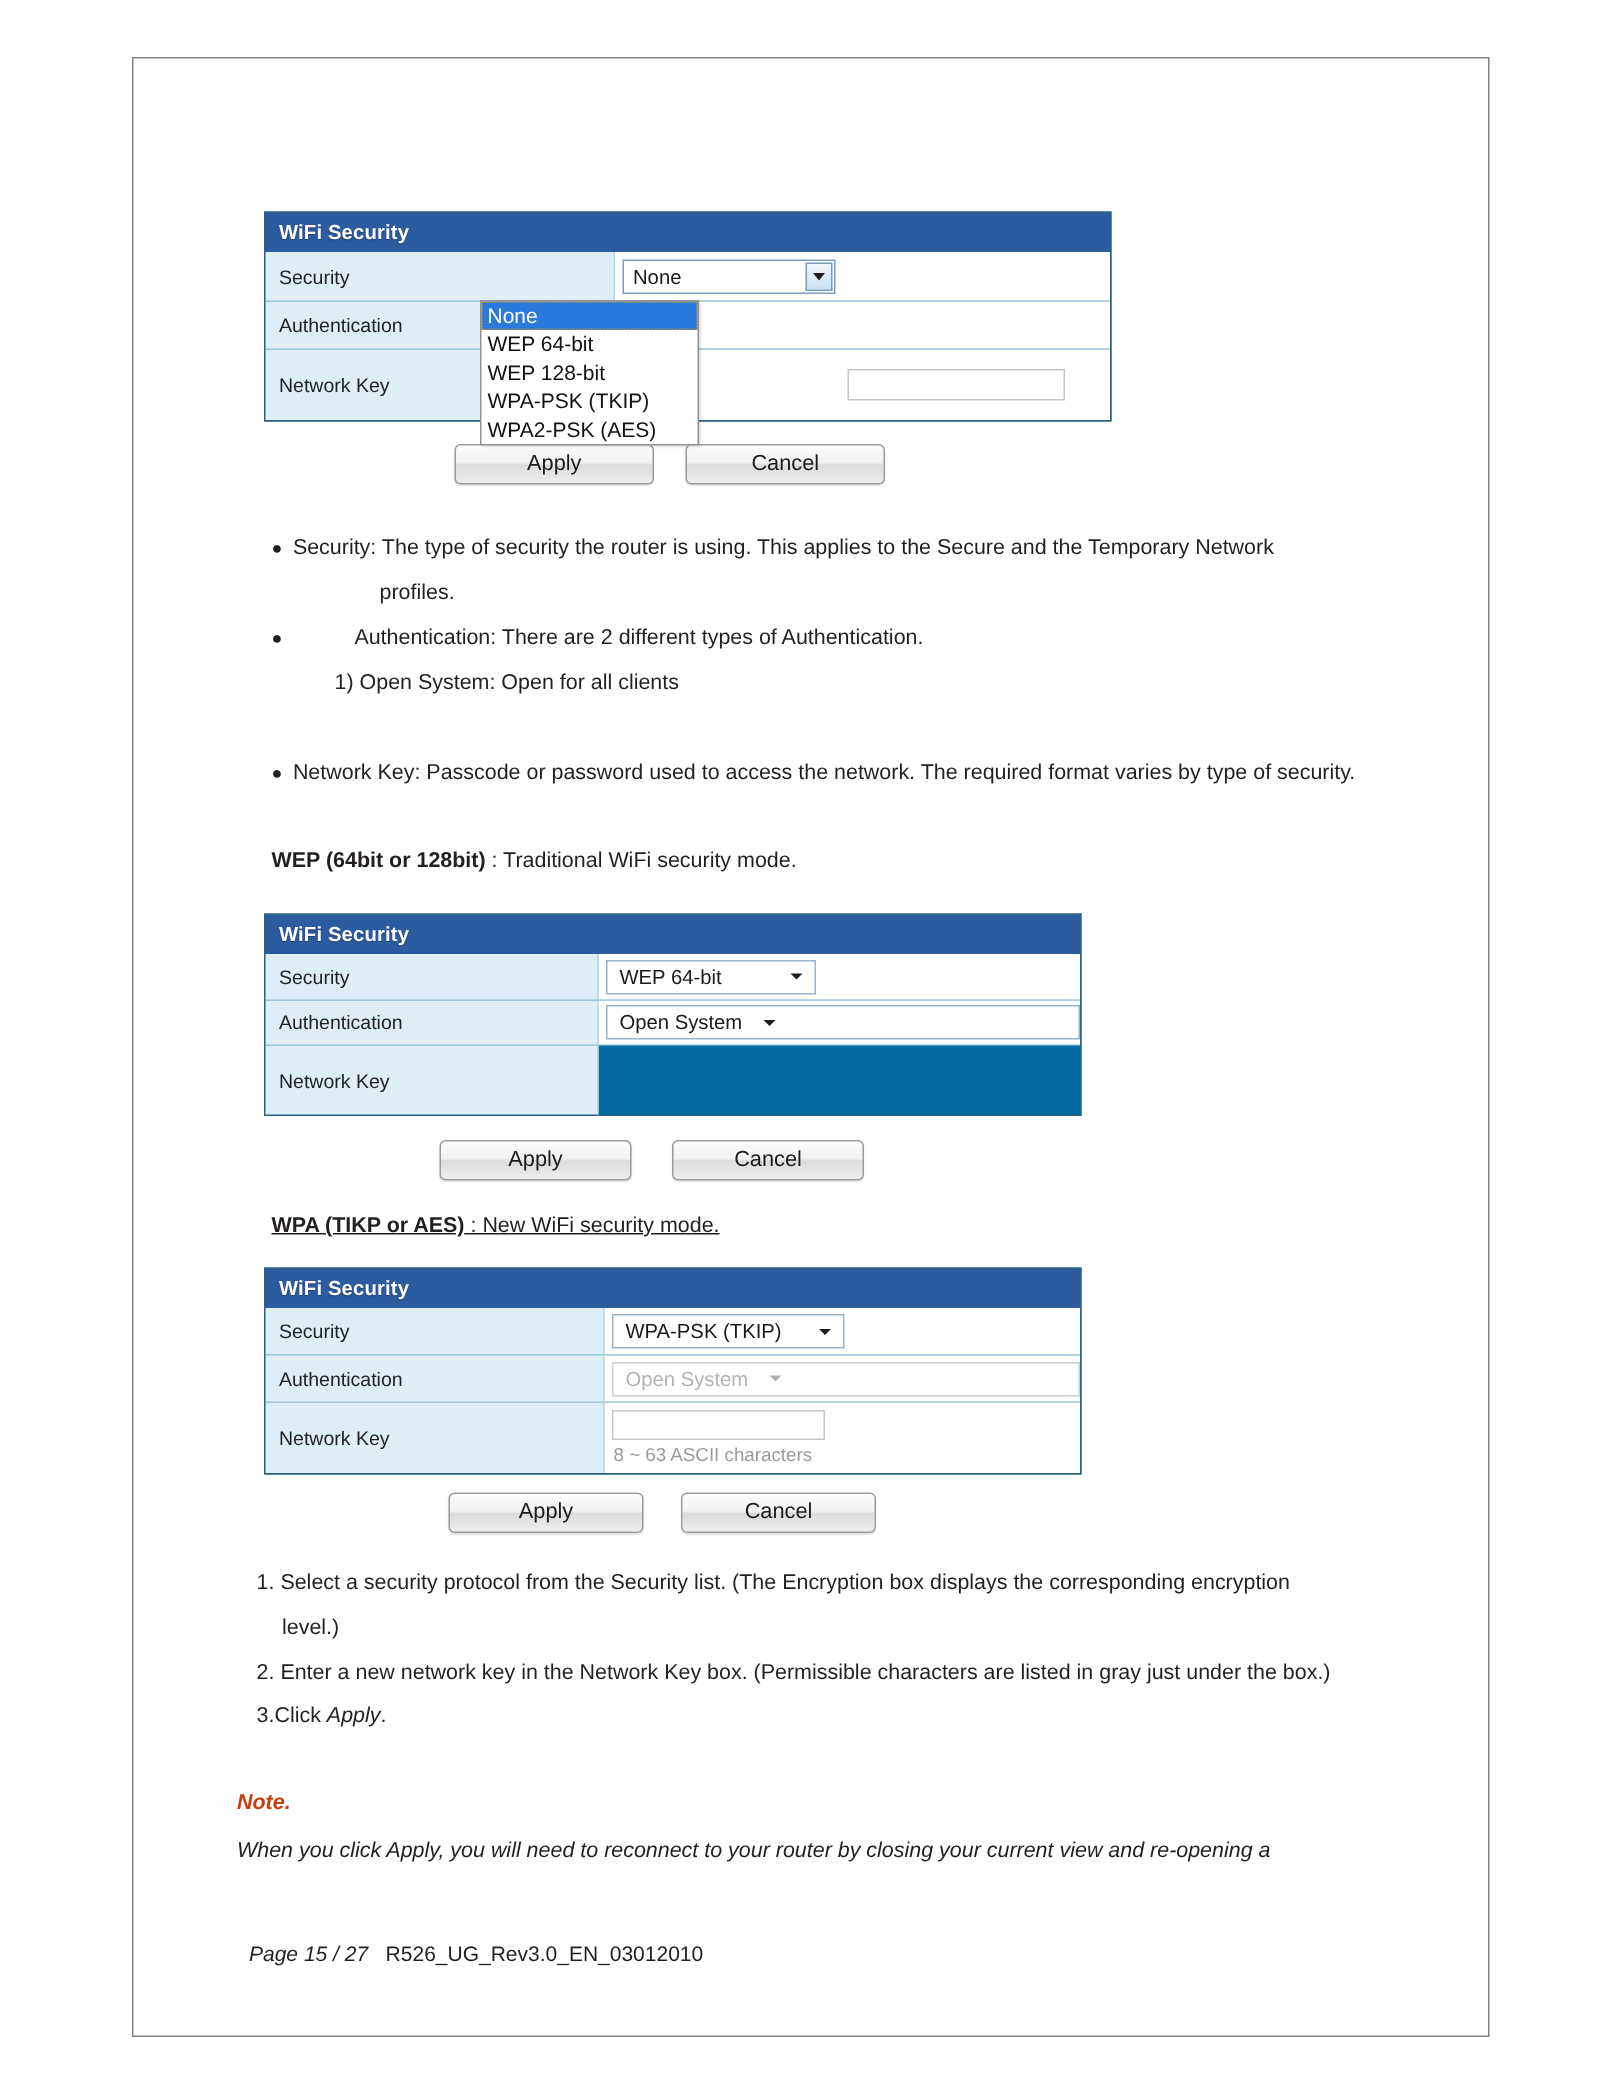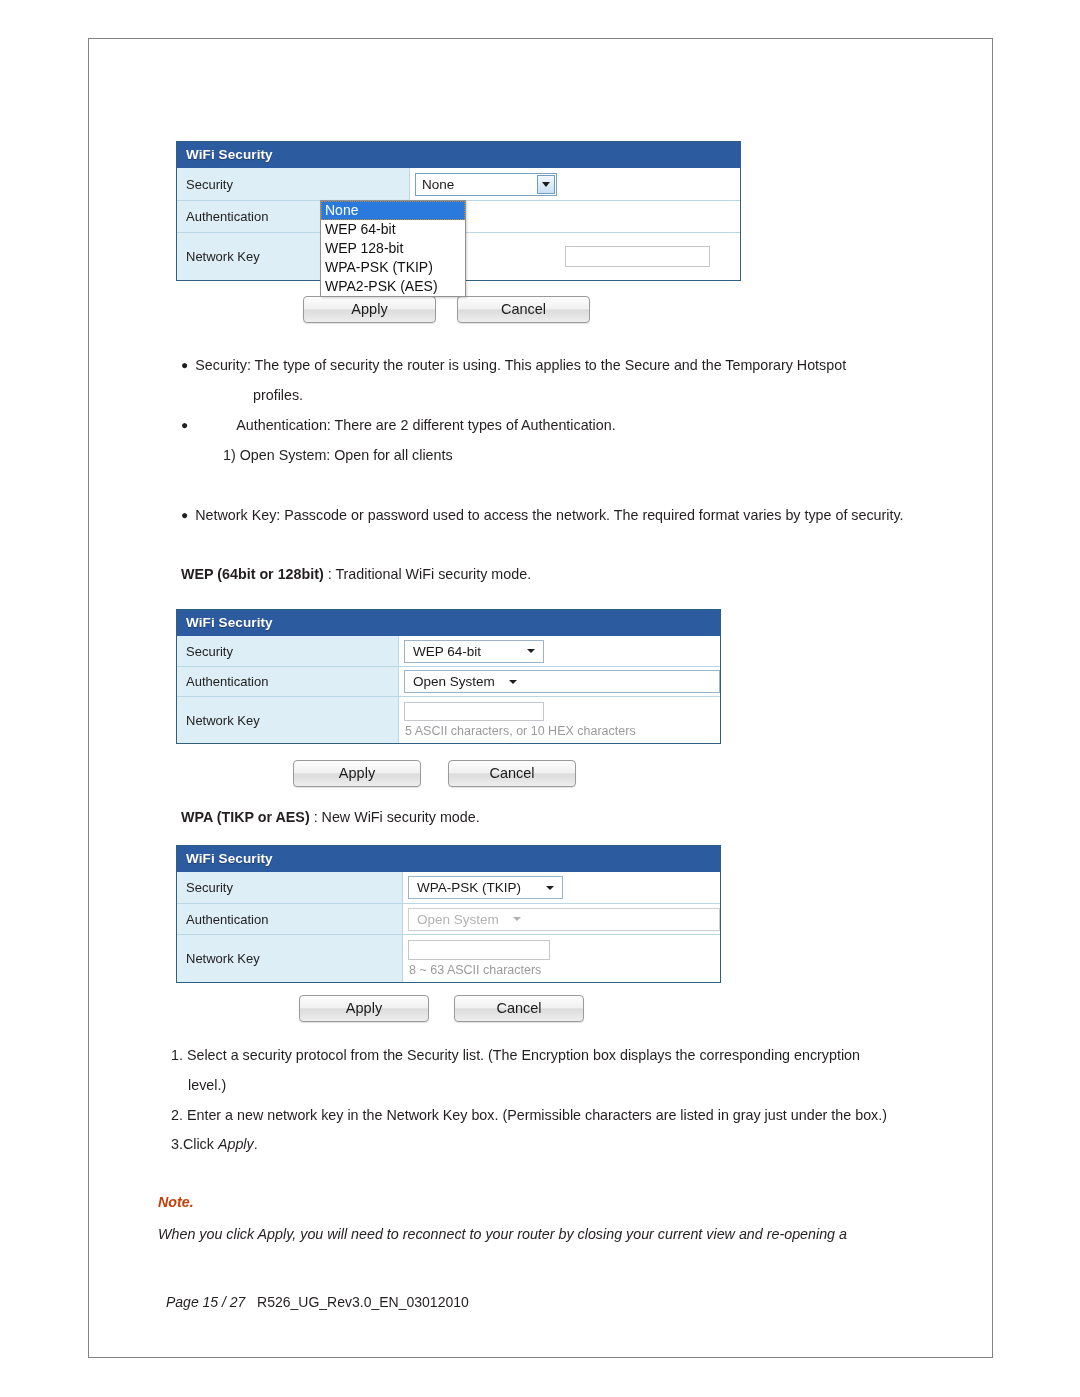--- a/index.html
+++ b/index.html
@@ -269,21 +269,21 @@
       </div>
     </div>
 
     <div class="btn-row" style="left:214px; top:257px; gap:21px;">
       <div class="btn" style="width:133px;">Apply</div>
       <div class="btn" style="width:133px;">Cancel</div>
     </div>
 
     <div class="bullet-line" style="left:92px; top:315px;">
       <span class="bullet-mark">●</span>
-      <span class="doc-text" style="position:relative; line-height:22px;">Security: The type of security the router is using. This applies to the Secure and the Temporary Hotspot</span>
+      <span class="doc-text" style="position:relative; line-height:22px;">Security: The type of security the router is using. This applies to the Secure and the Temporary Network</span>
     </div>
     <div class="doc-text" style="left:164px; top:345px; line-height:22px;">profiles.</div>
 
     <div class="bullet-line" style="left:92px; top:375px;">
       <span class="bullet-mark">●</span>
       <span class="doc-text" style="position:relative; line-height:22px;margin-left:41px;">Authentication: There are 2 different types of Authentication.</span>
     </div>
     <div class="doc-text" style="left:134px; top:405px; line-height:22px;">1) Open System: Open for all clients</div>
 
     <div class="bullet-line" style="left:92px; top:465px;">
@@ -313,33 +313,29 @@
         <div class="row-field">
           <div class="combo-flat">
             <span class="txt">Open System</span>
             <span class="caret sm"></span>
           </div>
         </div>
       </div>
 
       <div class="panel-row" style="height:47px;">
         <div class="row-label" style="width:222px;">Network Key</div>
-        <div class="row-field" style="padding-left:5px;">
-          <div class="key-input" style="width:140px;"></div>
-          <div class="hint">5 ASCII characters, or 10 HEX characters</div>
-        </div>
       </div>
     </div>
 
     <div class="btn-row" style="left:204px; top:721px; gap:27px;">
       <div class="btn" style="width:128px;">Apply</div>
       <div class="btn" style="width:128px;">Cancel</div>
     </div>
 
-    <div class="doc-text" style="left:92px; top:767px; line-height:22px;">
+    <div class="doc-text" style="left:92px; top:767px; line-height:22px;text-decoration:underline;">
       <span class="bold">WPA (TIKP or AES)</span><span> : New WiFi security mode.</span>
     </div>
 
     <div class="panel" style="left:87px; top:806px; width:545px;">
       <div class="panel-title">WiFi Security</div>
 
       <div class="panel-row first" style="height:31px;">
         <div class="row-label" style="width:226px;">Security</div>
         <div class="row-field">
           <div class="combo-flat" style="width:155px; justify-content:space-between;">

